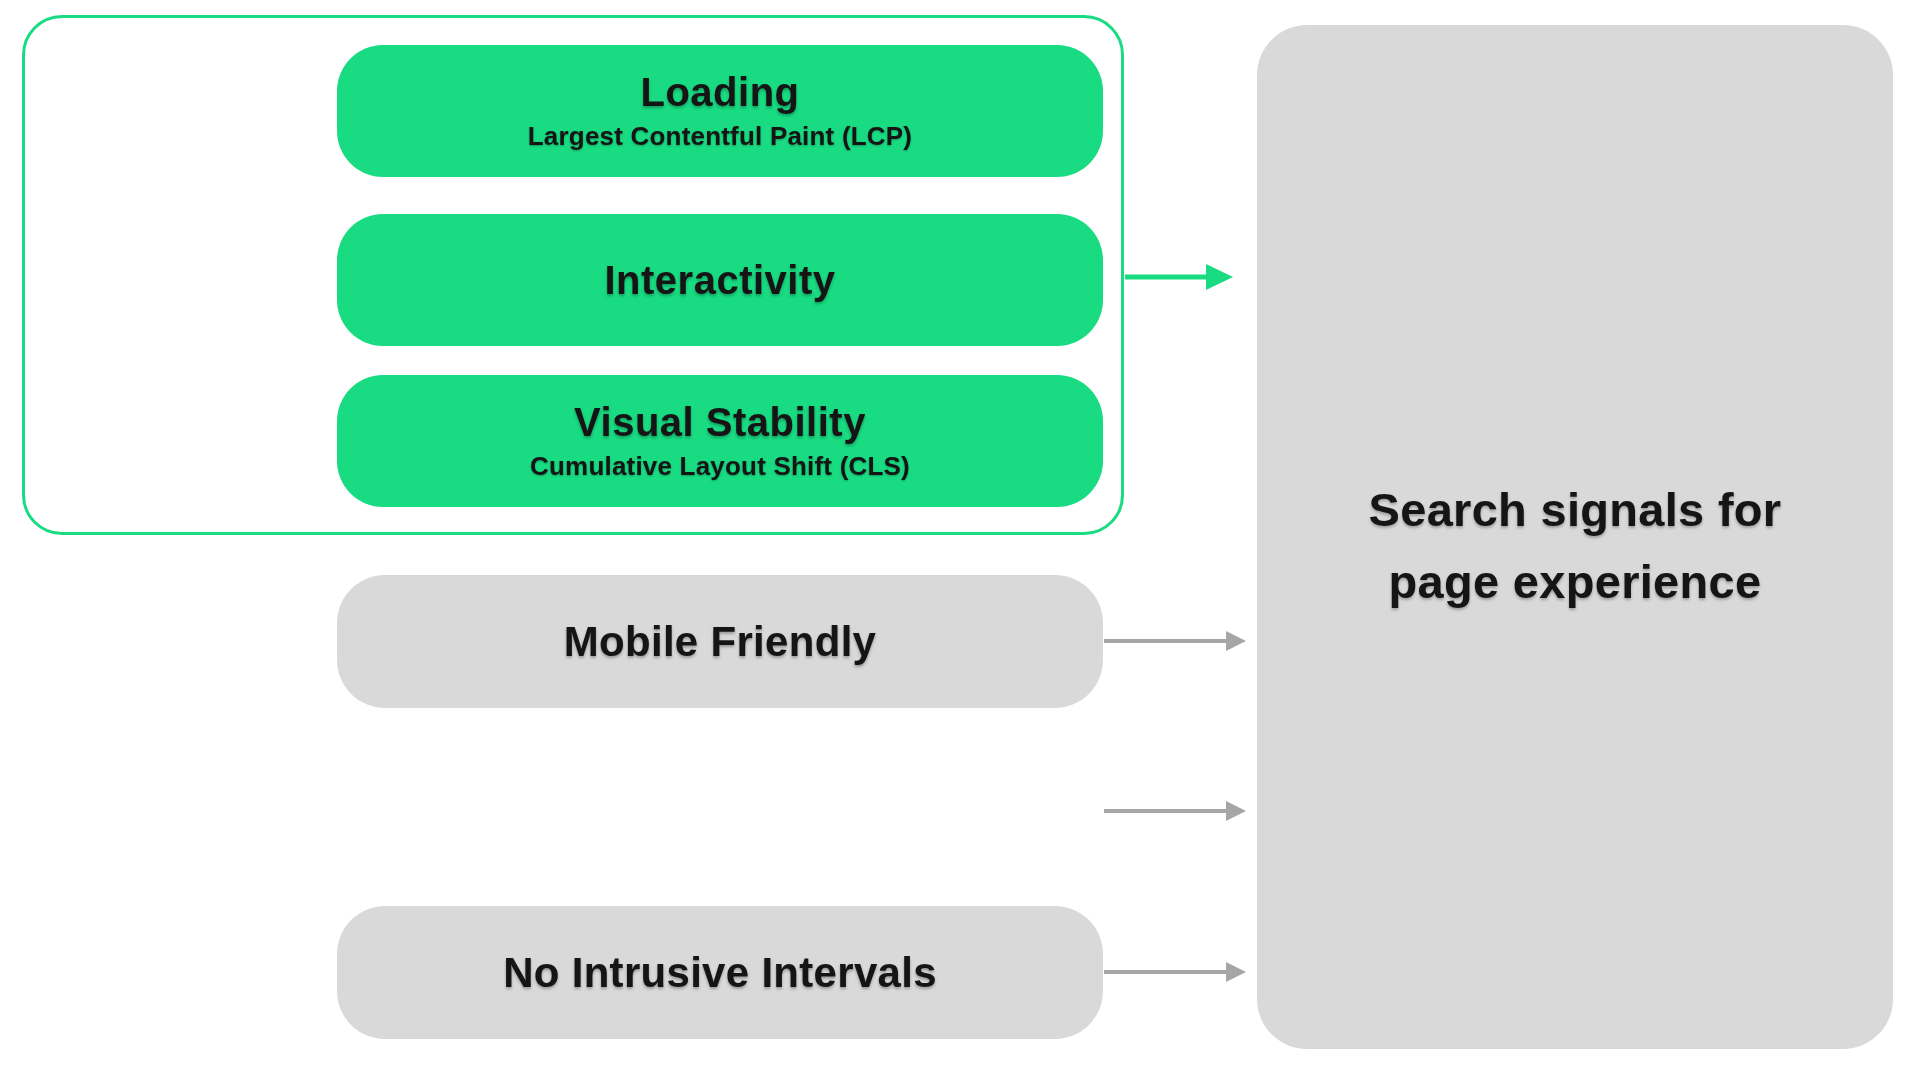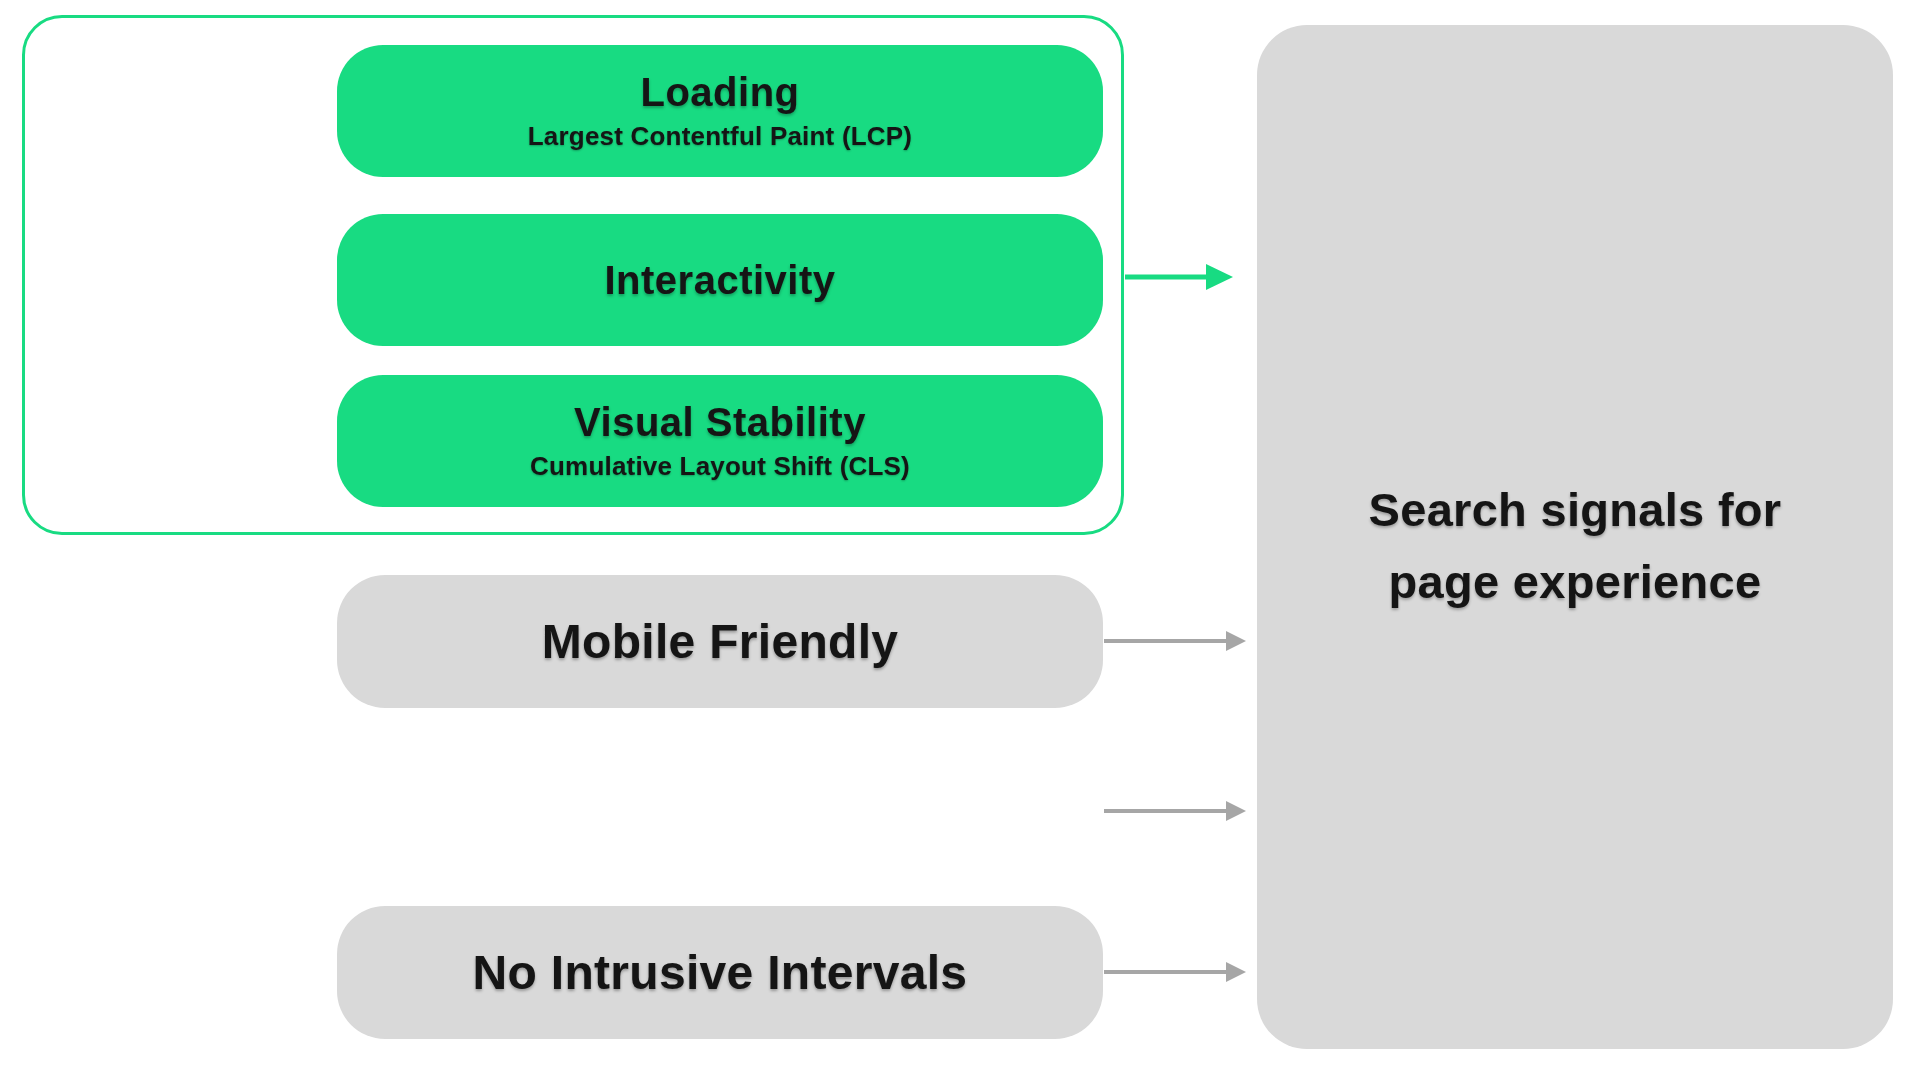--- a/index.html
+++ b/index.html
@@ -52,21 +52,21 @@
   
   .signal-box{
     position:absolute;left:337px;width:766px;height:133px;border-radius:48px;
     background:var(--light-gray);
     display:flex;align-items:center;justify-content:center;
   }
   .signal-box.s0{top:575px;}
   .signal-box.s1{top:745px;}
   .signal-box.s2{top:906px;}
   .signal-label{
-    font-size:48px;font-weight:700;letter-spacing:.3px;
+    font-size:42px;font-weight:700;letter-spacing:.3px;
     text-shadow:0 2px 3px rgba(0,0,0,.3);
   }
 
   
   .result-panel{
     position:absolute;left:1257px;top:15px;width:636px;height:1024px;
     border-radius:50px;background:var(--light-gray);
     display:flex;align-items:center;justify-content:center;margin-top:10px;
   }
   .result-label{

